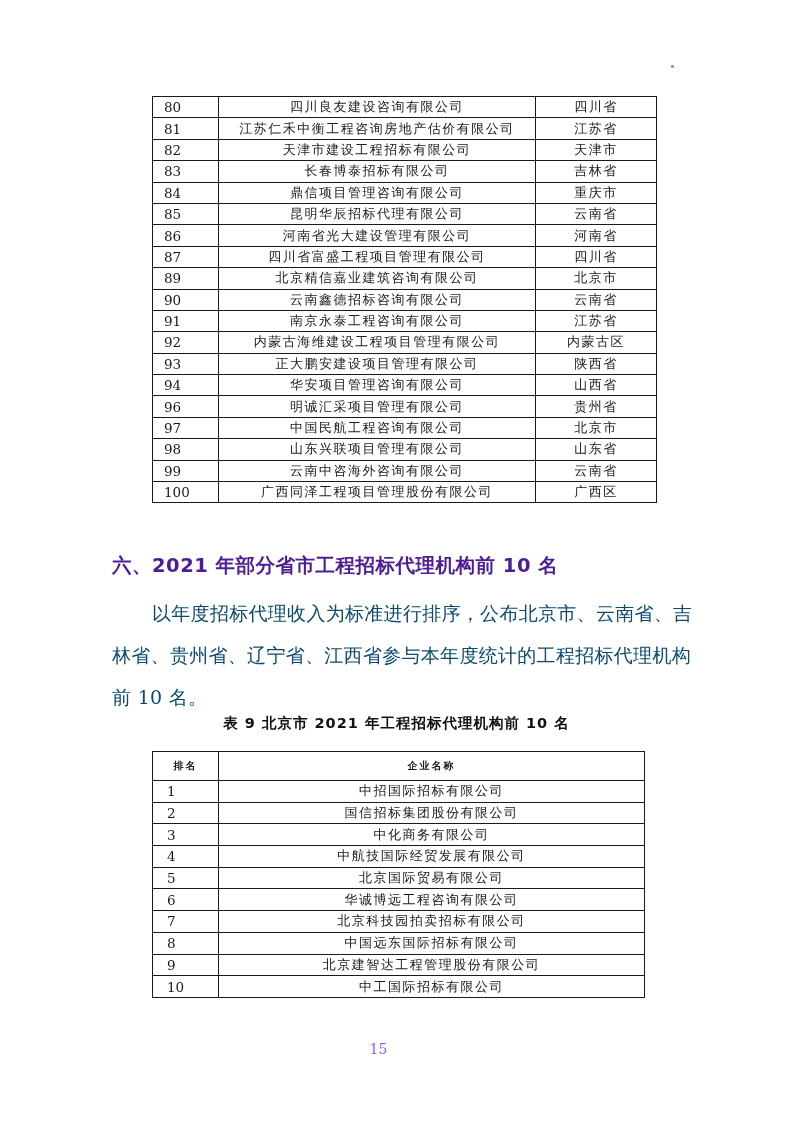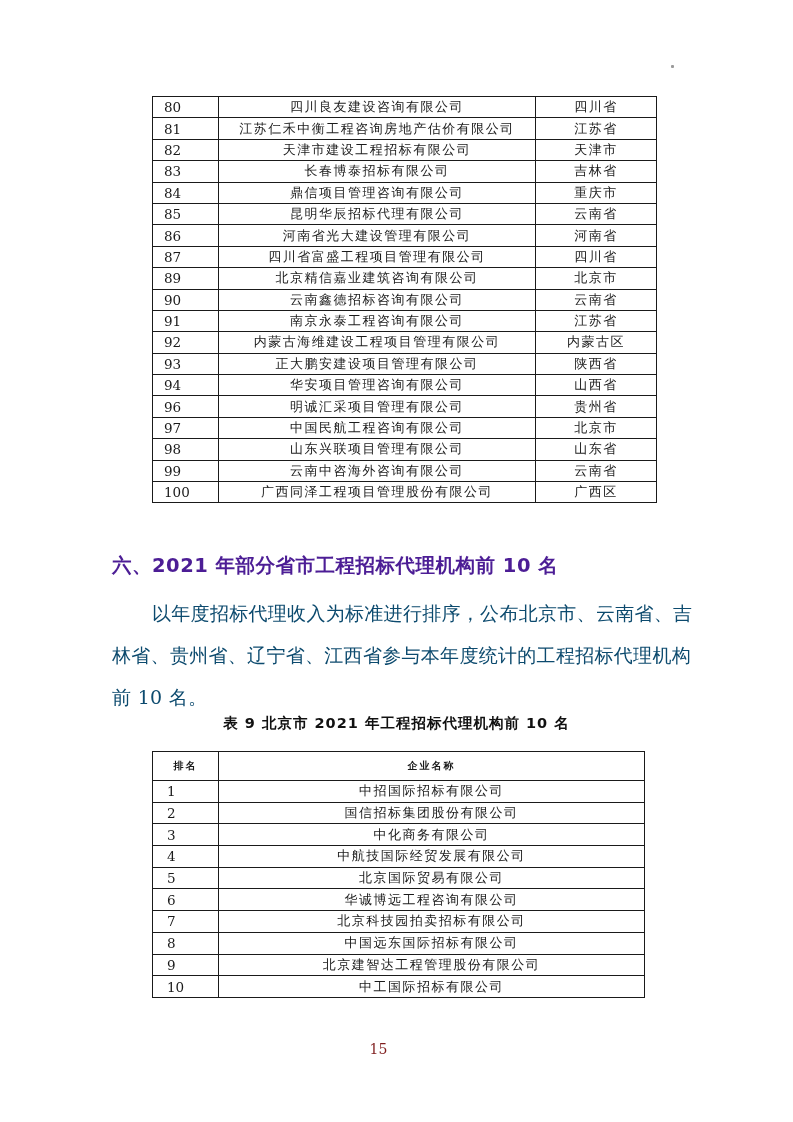--- a/index.html
+++ b/index.html
@@ -90,21 +90,21 @@
     letter-spacing: 1px;
     color: #111111;
   }
   .page-number {
     position: absolute;
     left: 0; top: 1041px;
     width: 757px;
     text-align: center;
     font-family: "DejaVu Serif", serif;
     font-size: 14px;
-    color: #7f1d1d;
+    color: #8b5cf6;
   }
 </style>
 </head>
 <body>
 
 <div class="page">
 
   <span class="speck"></span>
 
   <table class="tbl tbl-top">

